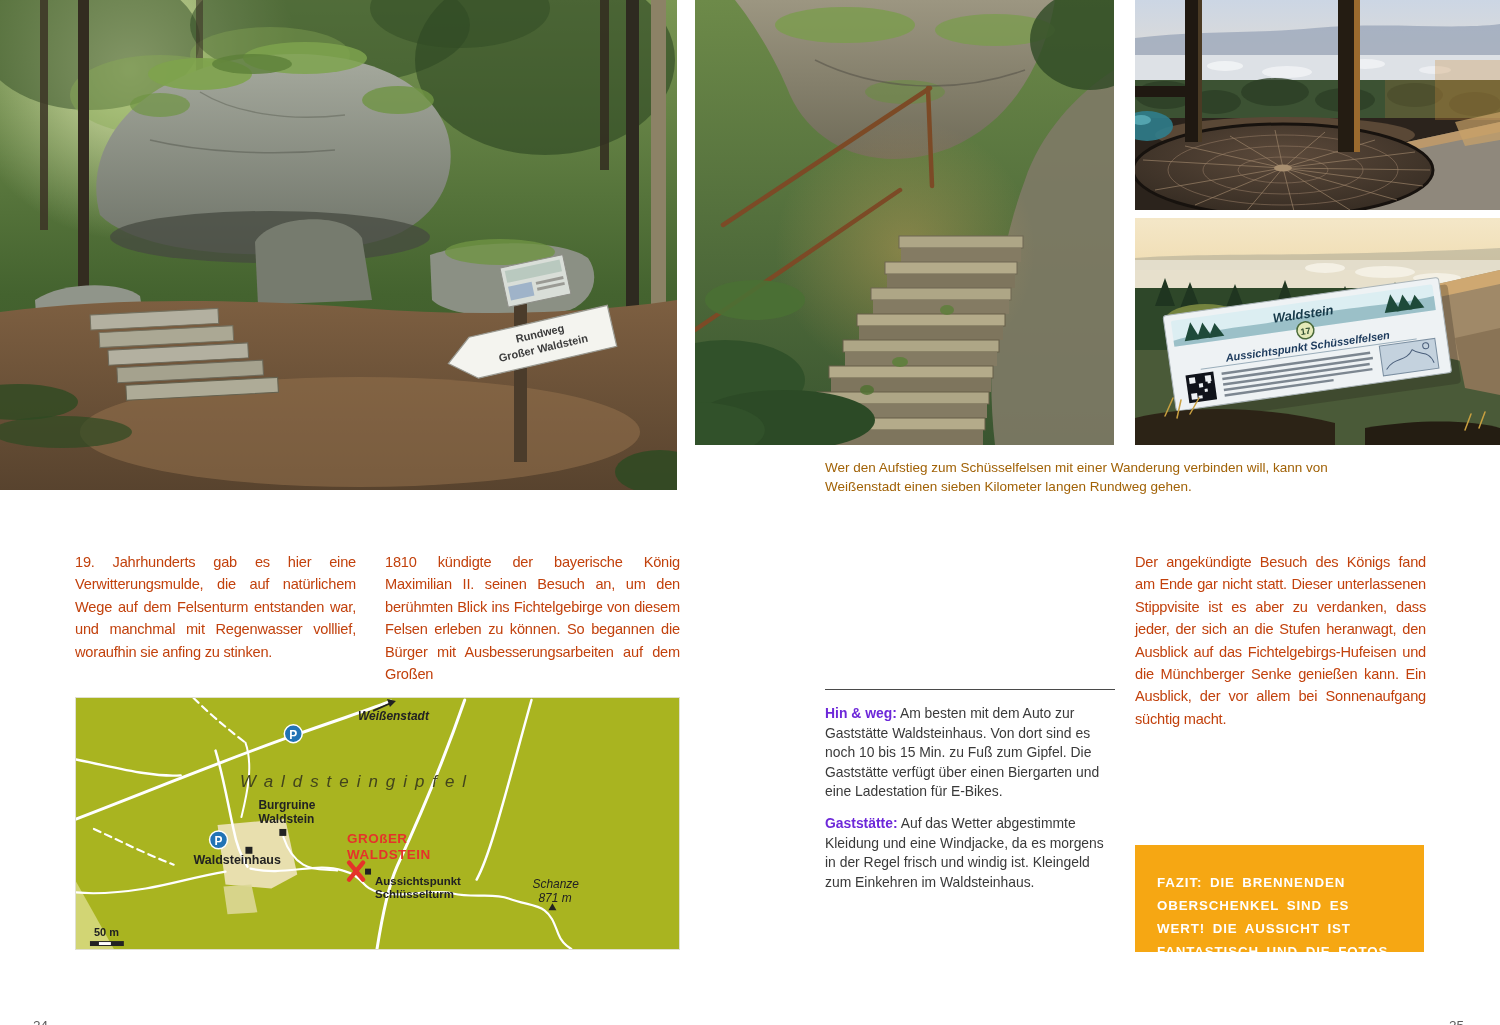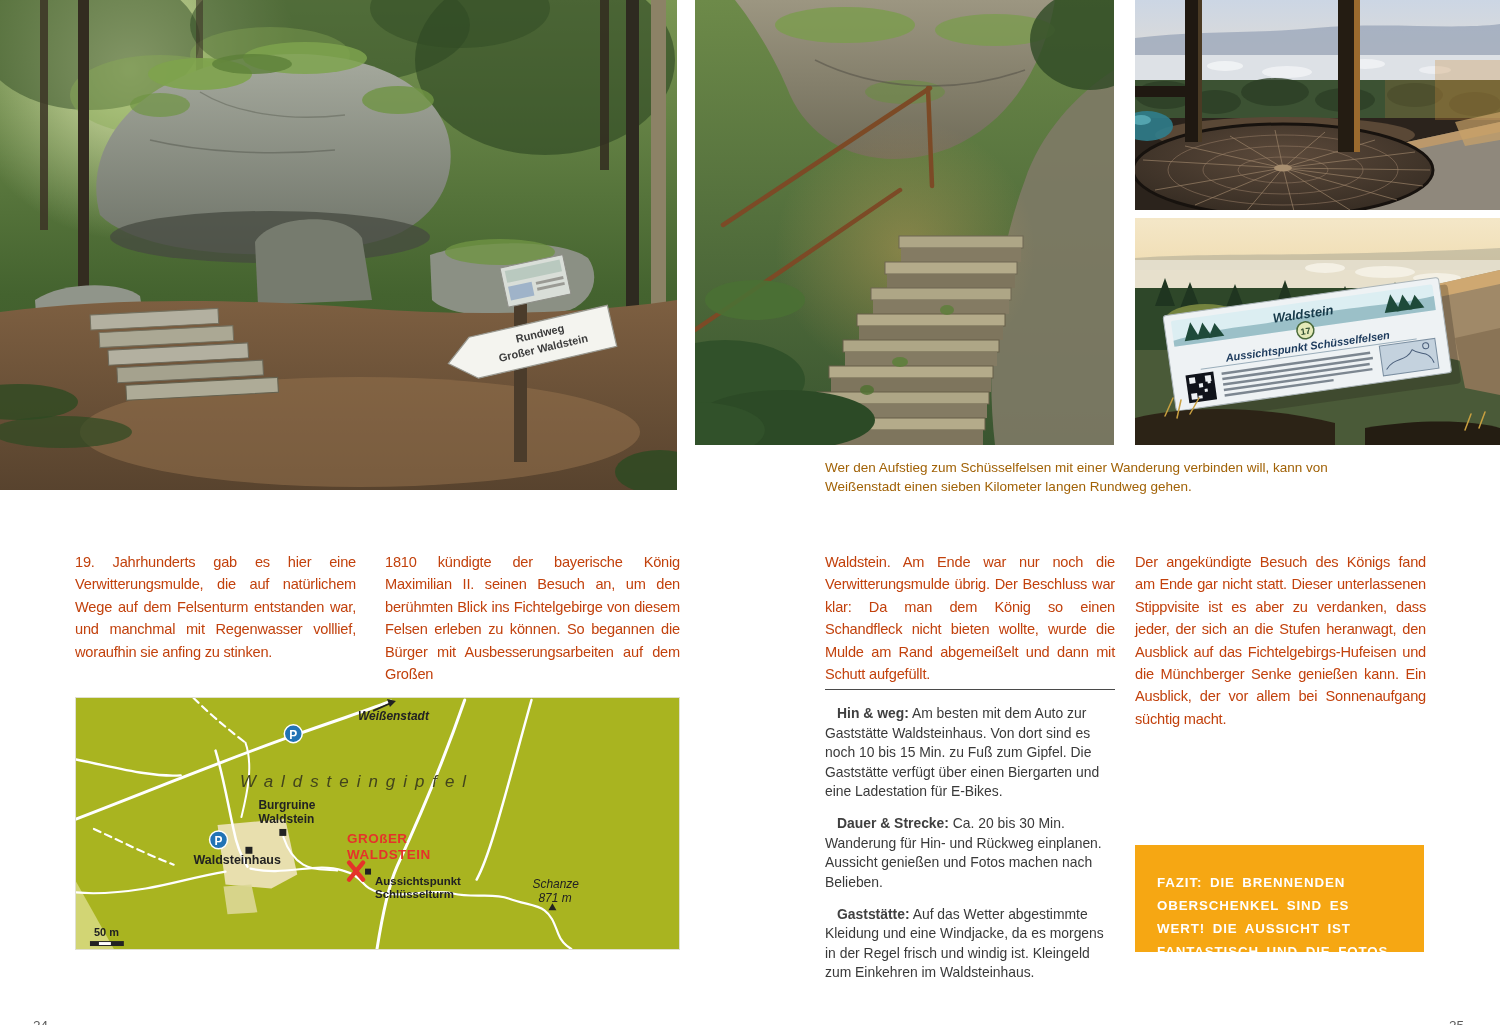--- a/index.html
+++ b/index.html
@@ -25,21 +25,21 @@
 
   .map { position:absolute; left:75px; top:697px; width:605px; height:253px;
          border:1px solid #e0e0d0; }
   .map svg { display:block; width:100%; height:100%; }
 
   .infobox { position:absolute; left:825px; top:689px; width:290px; }
   .rule { height:1.4px; background:#4a4a4a; }
   .info-items { padding:14px 0 12px 0; }
   .info-item { font-size:13.9px; line-height:19.4px; color:#3a3a3a; margin-bottom:13px; }
   .info-item:last-child { margin-bottom:12px; }
-  .info-label { color:#404040; font-weight:bold;margin-left:12px; }
+  .info-label { color:#6d28d9; font-weight:bold; }
 
   .fazit { position:absolute; left:1135px; top:845px; width:289px; height:107px;
            background:#f6a713; color:#ffffff; padding:26px 22px 0 22px;
            font-weight:bold; font-size:13.3px; line-height:23px;
            letter-spacing:0.9px; word-spacing:3px; }
 
   .pagenum { position:absolute; top:975px; font-size:13.5px; color:#5a5a5a;margin-top:43px; }
   .pagenum-left  { left:33px; }
   .pagenum-right { right:36px; }
 
@@ -344,23 +344,20 @@
   </div>
 
   <p class="caption">Wer den Aufstieg zum Schüsselfelsen mit einer Wanderung verbinden will, kann von Weißenstadt einen sieben Kilometer langen Rundweg gehen.</p>
 
   <div class="bodycol col1">
     <p>19. Jahrhunderts gab es hier eine Verwitterungsmulde, die auf natürlichem Wege auf dem Felsenturm entstanden war, und manchmal mit Regenwasser volllief, woraufhin sie anfing zu stinken.</p>
   </div>
   <div class="bodycol col2">
     <p>1810 kündigte der bayerische König Maximilian II. seinen Besuch an, um den berühmten Blick ins Fichtelgebirge von diesem Felsen erleben zu können. So begannen die Bürger mit Ausbesserungsarbeiten auf dem Großen</p>
   </div>
-  <div class="bodycol col3">
-    <p>Waldstein. Am Ende war nur noch die Verwitterungsmulde übrig. Der Beschluss war klar: Da man dem König so einen Schandfleck nicht bieten wollte, wurde die Mulde am Rand abgemeißelt und dann mit Schutt aufgefüllt.</p>
-  </div>
   <div class="bodycol col4">
     <p>Der angekündigte Besuch des Königs fand am Ende gar nicht statt. Dieser unterlassenen Stippvisite ist es aber zu verdanken, dass jeder, der sich an die Stufen heranwagt, den Ausblick auf das Fichtelgebirgs-Hufeisen und die Münchberger Senke genießen kann. Ein Ausblick, der vor allem bei Sonnenaufgang süchtig macht.</p>
   </div>
 
   <div class="map">
     <svg viewBox="0 0 605 253" preserveAspectRatio="none">
       <rect width="605" height="253" fill="#a9b420"></rect>
       <polygon points="0,185 38,253 0,253" fill="#d2d574"></polygon>
       <polygon points="142,128 210,122 222,178 196,192 150,188" fill="#e8dfae"></polygon>
       <polygon points="148,190 176,188 182,216 152,218" fill="#dcd796" opacity="0.9"></polygon>
@@ -416,21 +413,20 @@
         <rect x="14" y="245" width="34" height="5" fill="#222222"></rect>
         <rect x="23" y="246" width="12" height="3" fill="#ffffff"></rect>
       </g>
     </svg>
   </div>
 
   <div class="infobox">
     <div class="rule"></div>
     <div class="info-items">
       <p class="info-item"><span class="info-label">Hin &amp; weg:</span> <span>Am besten mit dem Auto zur Gaststätte Waldsteinhaus. Von dort sind es noch 10 bis 15 Min. zu Fuß zum Gipfel. Die Gaststätte verfügt über einen Biergarten und eine Ladestation für E-Bikes.</span></p>
-      <p class="info-item"><span class="info-label">Dauer &amp; Strecke:</span> <span>Ca. 20 bis 30 Min. Wanderung für Hin- und Rückweg einplanen. Aussicht genießen und Fotos machen nach Belieben.</span></p>
       <p class="info-item"><span class="info-label">Gaststätte:</span> <span>Auf das Wetter abgestimmte Kleidung und eine Windjacke, da es morgens in der Regel frisch und windig ist. Kleingeld zum Einkehren im Waldsteinhaus.</span></p>
     </div>
 
   </div>
 
   <div class="fazit">
     <span>FAZIT: DIE BRENNENDEN OBERSCHENKEL SIND ES WERT! DIE AUSSICHT IST FANTASTISCH UND DIE FOTOS WERDEN SUPER.</span>
   </div>
 
   <div class="pagenum pagenum-left">24</div>

